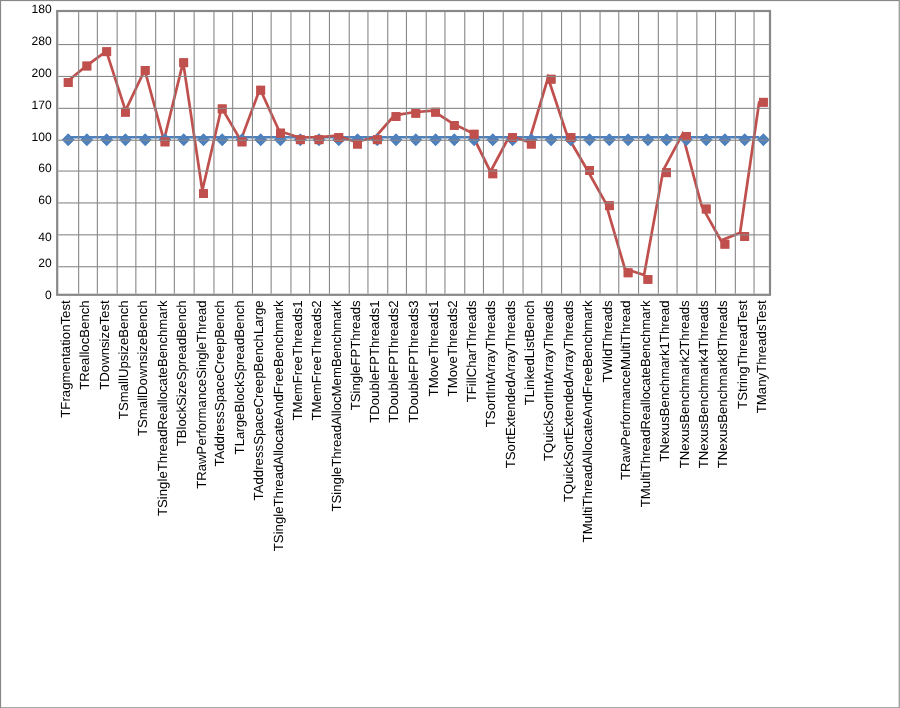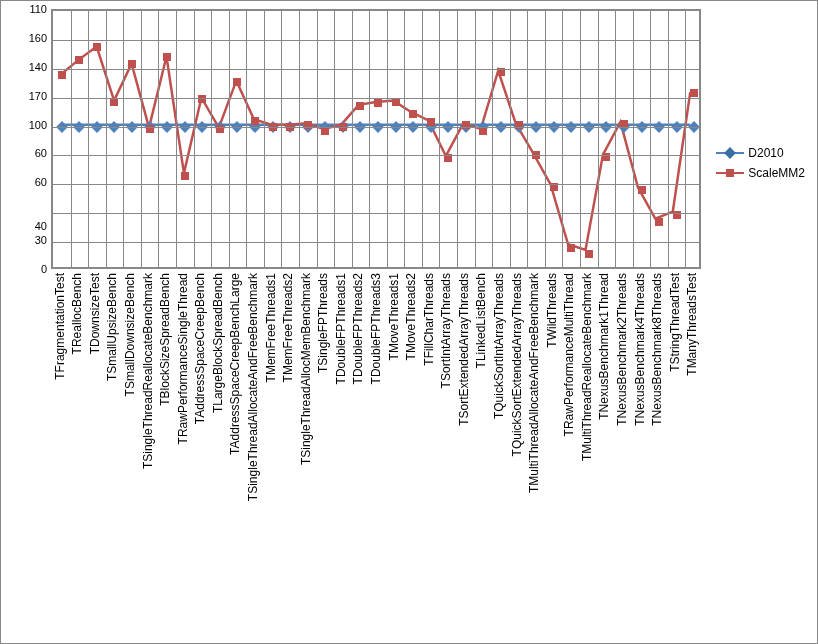--- a/index.html
+++ b/index.html
@@ -212,46 +212,30 @@
       <div class="grid-v" style="left: 509.459px;"></div>
       <div class="grid-v" style="left: 527.027px;"></div>
       <div class="grid-v" style="left: 544.595px;"></div>
       <div class="grid-v" style="left: 562.162px;"></div>
       <div class="grid-v" style="left: 579.73px;"></div>
       <div class="grid-v" style="left: 597.297px;"></div>
       <div class="grid-v" style="left: 614.865px;"></div>
       <div class="grid-v" style="left: 632.432px;"></div>
     </div>
 
-  <div class="legend">
-    <div class="legend-item">
-      <span class="legend-marker">
-        <span class="legend-line" style="background:#4F81BD"></span>
-        <span class="marker-diamond"></span>
-      </span>
-      <span>D2010</span>
-    </div>
-    <div class="legend-item">
-      <span class="legend-marker">
-        <span class="legend-line" style="background:#C0504D"></span>
-        <span class="marker-square"></span>
-      </span>
-      <span>ScaleMM2</span>
-    </div>
-  </div>
 <div class="y-tick" style="top: 268px;">0</div>
-    <div class="y-tick" style="top: 239.111px;">30</div>
-    <div class="y-tick" style="top: 225px;">40</div>
+    <div class="y-tick" style="top: 239.111px;">20</div>
+    <div class="y-tick" style="top: 215px;">40</div>
     <div class="y-tick" style="top: 181.333px;">60</div>
     <div class="y-tick" style="top: 152.444px;">60</div>
     <div class="y-tick" style="top: 123.556px;">100</div>
     <div class="y-tick" style="top: 94.6667px;">170</div>
-    <div class="y-tick" style="top: 65.7778px;">140</div>
-    <div class="y-tick" style="top: 36.8889px;">160</div>
-    <div class="y-tick" style="top: 8px;">110</div>
+    <div class="y-tick" style="top: 65.7778px;">200</div>
+    <div class="y-tick" style="top: 36.8889px;">280</div>
+    <div class="y-tick" style="top: 8px;">180</div>
     <div class="x-tick" style="left: 58.7838px;">TFragmentationTest</div>
     <div class="x-tick" style="left: 76.3514px;">TReallocBench</div>
     <div class="x-tick" style="left: 93.9189px;">TDownsizeTest</div>
     <div class="x-tick" style="left: 111.486px;">TSmallUpsizeBench</div>
     <div class="x-tick" style="left: 129.054px;">TSmallDownsizeBench</div>
     <div class="x-tick" style="left: 146.622px;">TSingleThreadReallocateBenchmark</div>
     <div class="x-tick" style="left: 164.189px;">TBlockSizeSpreadBench</div>
     <div class="x-tick" style="left: 181.757px;">TRawPerformanceSingleThread</div>
     <div class="x-tick" style="left: 199.324px;">TAddressSpaceCreepBench</div>
     <div class="x-tick" style="left: 216.892px;">TLargeBlockSpreadBench</div>

